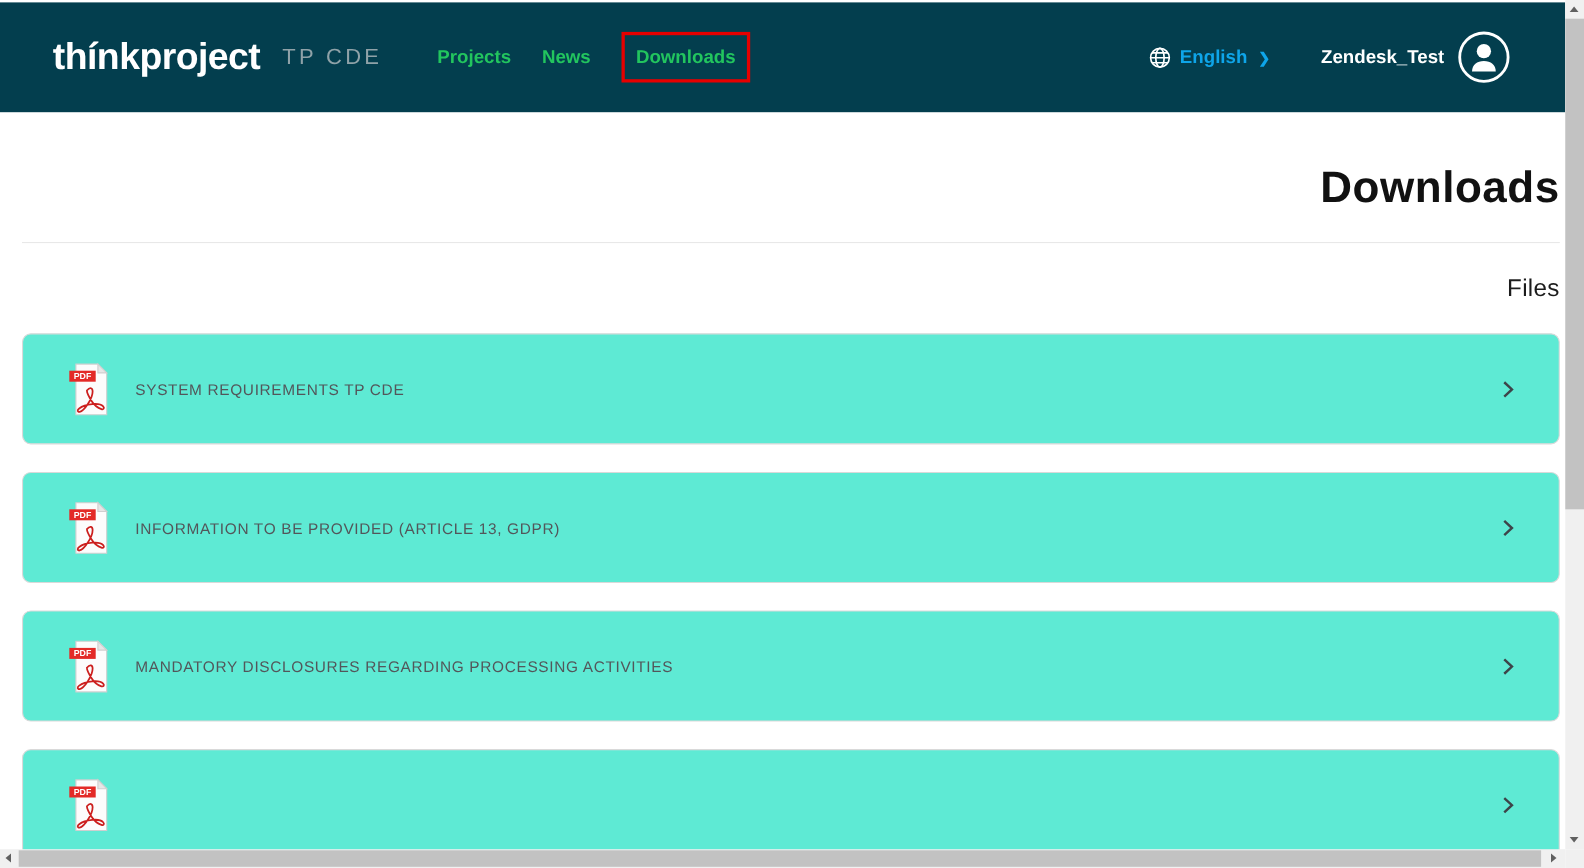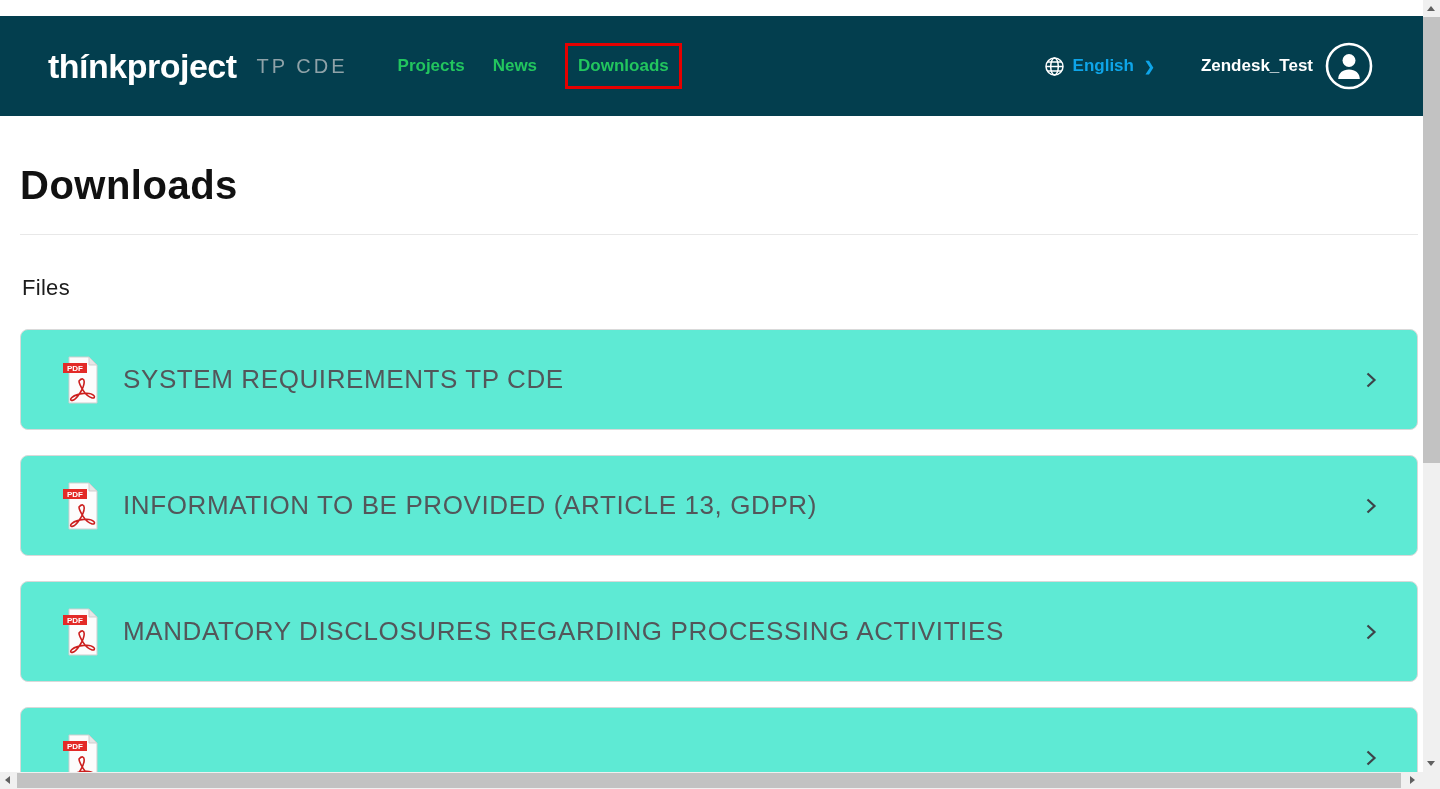--- a/index.html
+++ b/index.html
@@ -1,42 +1,42 @@
 <!DOCTYPE html>
 <html><head>
 <meta charset="utf-8">
 <style>
   * { margin:0; padding:0; box-sizing:border-box; }
   html,body { width:1440px; height:789px; overflow:hidden; font-family:"Liberation Sans", sans-serif; background:#ffffff; }
   .viewport { position:relative; width:1440px; height:789px; background:#ffffff; overflow:hidden; }
 
   
-  .page { position:absolute; left:0; top:16px; width:1423px; height:772px; overflow:hidden; background:#ffffff; }
+  .page { position:absolute; left:0; top:2px; width:1423px; height:772px; overflow:hidden; background:#ffffff;text-align:right; }
 
   
   header { height:100px; background:#033E4E; display:flex; align-items:center; padding:0 50px 0 48px; }
   .logo { color:#ffffff; font-size:34px; font-weight:800; letter-spacing:-0.5px; white-space:nowrap; cursor:pointer; }
   .product { margin-left:20px; color:#8FA2A8; font-size:20px; font-weight:500; letter-spacing:3px; white-space:nowrap; }
   nav { margin-left:50px; display:flex; align-items:center; gap:28px; }
   .nav-item { color:#22c55e; font-size:17px; font-weight:700; text-decoration:none; white-space:nowrap; cursor:pointer; }
   .nav-highlight { display:inline-block; border:3px solid #E60000; padding:10px 10px; }
   .header-right { margin-left:auto; display:flex; align-items:center; }
   .lang { display:flex; align-items:center; gap:8px; color:#0ea5e9; font-size:17px; font-weight:700; cursor:pointer; }
   .lang .chev { font-size:13px; font-weight:700; margin-left:2px; }
   .user { margin-left:46px; color:#ffffff; font-size:17px; font-weight:700; white-space:nowrap; }
   .avatar { margin-left:12px; width:48px; height:48px; cursor:pointer; display:flex; }
 
   
   main { padding:0 5px 0 20px; }
   h1 { margin-top:46px; font-size:40px; line-height:46px; font-weight:700; color:#111111; letter-spacing:0.5px; }
   .divider { margin-top:26px; border-top:1px solid #e8e8e8; height:0; }
-  h2 { margin-top:40px; margin-left:2px; font-size:22px; line-height:26px; font-weight:500; color:#1c1c1c; letter-spacing:0.3px; }
+  h2 { margin-top:28px; margin-left:2px; font-size:22px; line-height:26px; font-weight:500; color:#1c1c1c; letter-spacing:0.3px; }
   .file-list { margin-top:28px; }
   .card { height:101px; border:1px solid #d9d9d9; border-radius:8px; margin-bottom:25px; display:flex; align-items:center; padding:0 40px 0 38px; background:#5eead4; cursor:pointer; text-decoration:none; }
-  .card-label { margin-left:22px; font-size:26px; color:#53565A; letter-spacing:0.6px; }
+  .card-label { margin-left:22px; font-size:14px; color:#53565A; letter-spacing:0.6px; }
   .card-chevron { margin-left:auto; display:flex; }
 
   
   .vsb { position:absolute; top:0; right:0; width:17px; height:772px; background:#f0f0f0; }
   .vsb-thumb { position:absolute; top:17px; left:0; width:17px; height:446px; background:#c2c2c2; }
   .hsb { position:absolute; left:0; bottom:0; width:1423px; height:17px; background:#f0f0f0; }
   .hsb-thumb { position:absolute; left:17px; top:1px; height:15px; width:1384px; background:#c2c2c2; }
   .sb-corner { position:absolute; right:0; bottom:0; width:17px; height:17px; background:#f0f0f0; }
   .arr { position:absolute; width:0; height:0; }
   .arr-up   { left:4px; top:6px;    border-left:4.5px solid transparent; border-right:4.5px solid transparent; border-bottom:5px solid #606060; }

